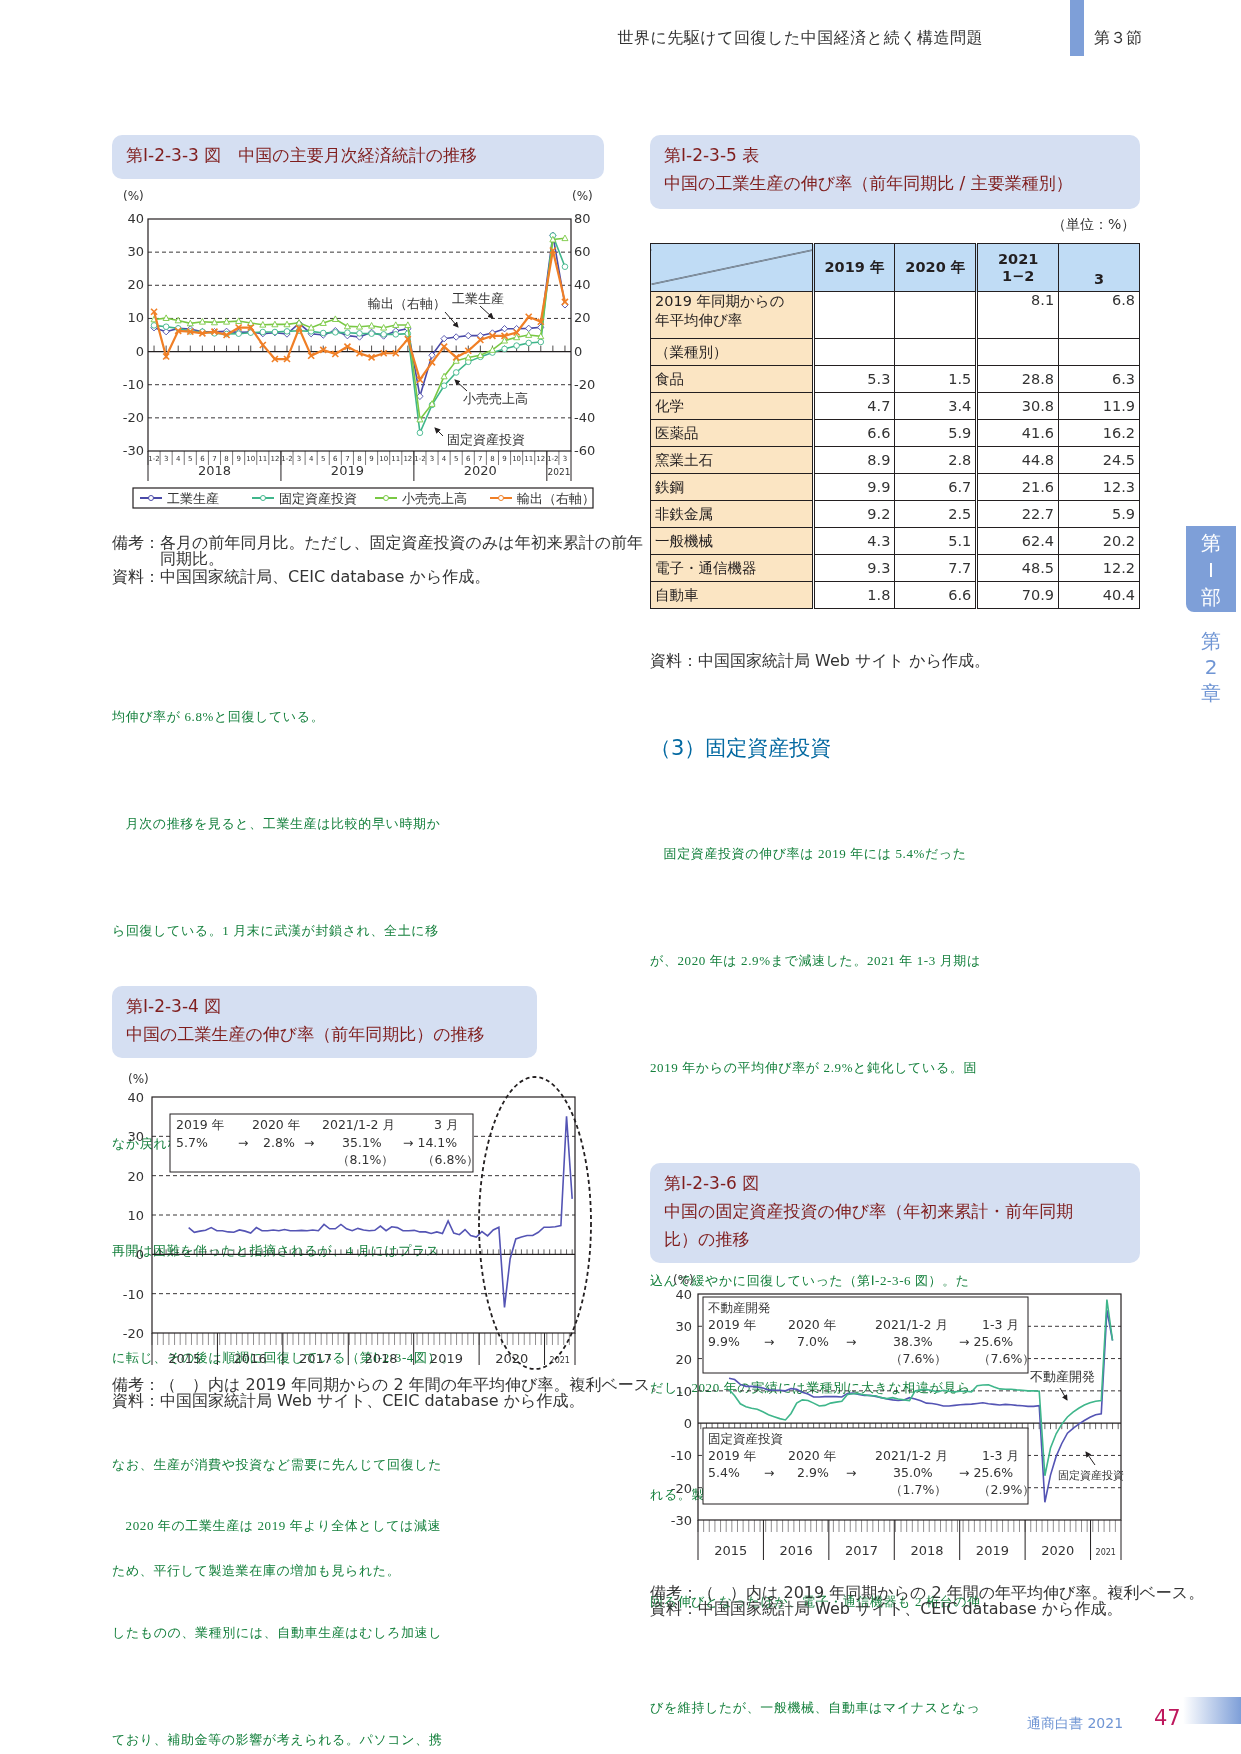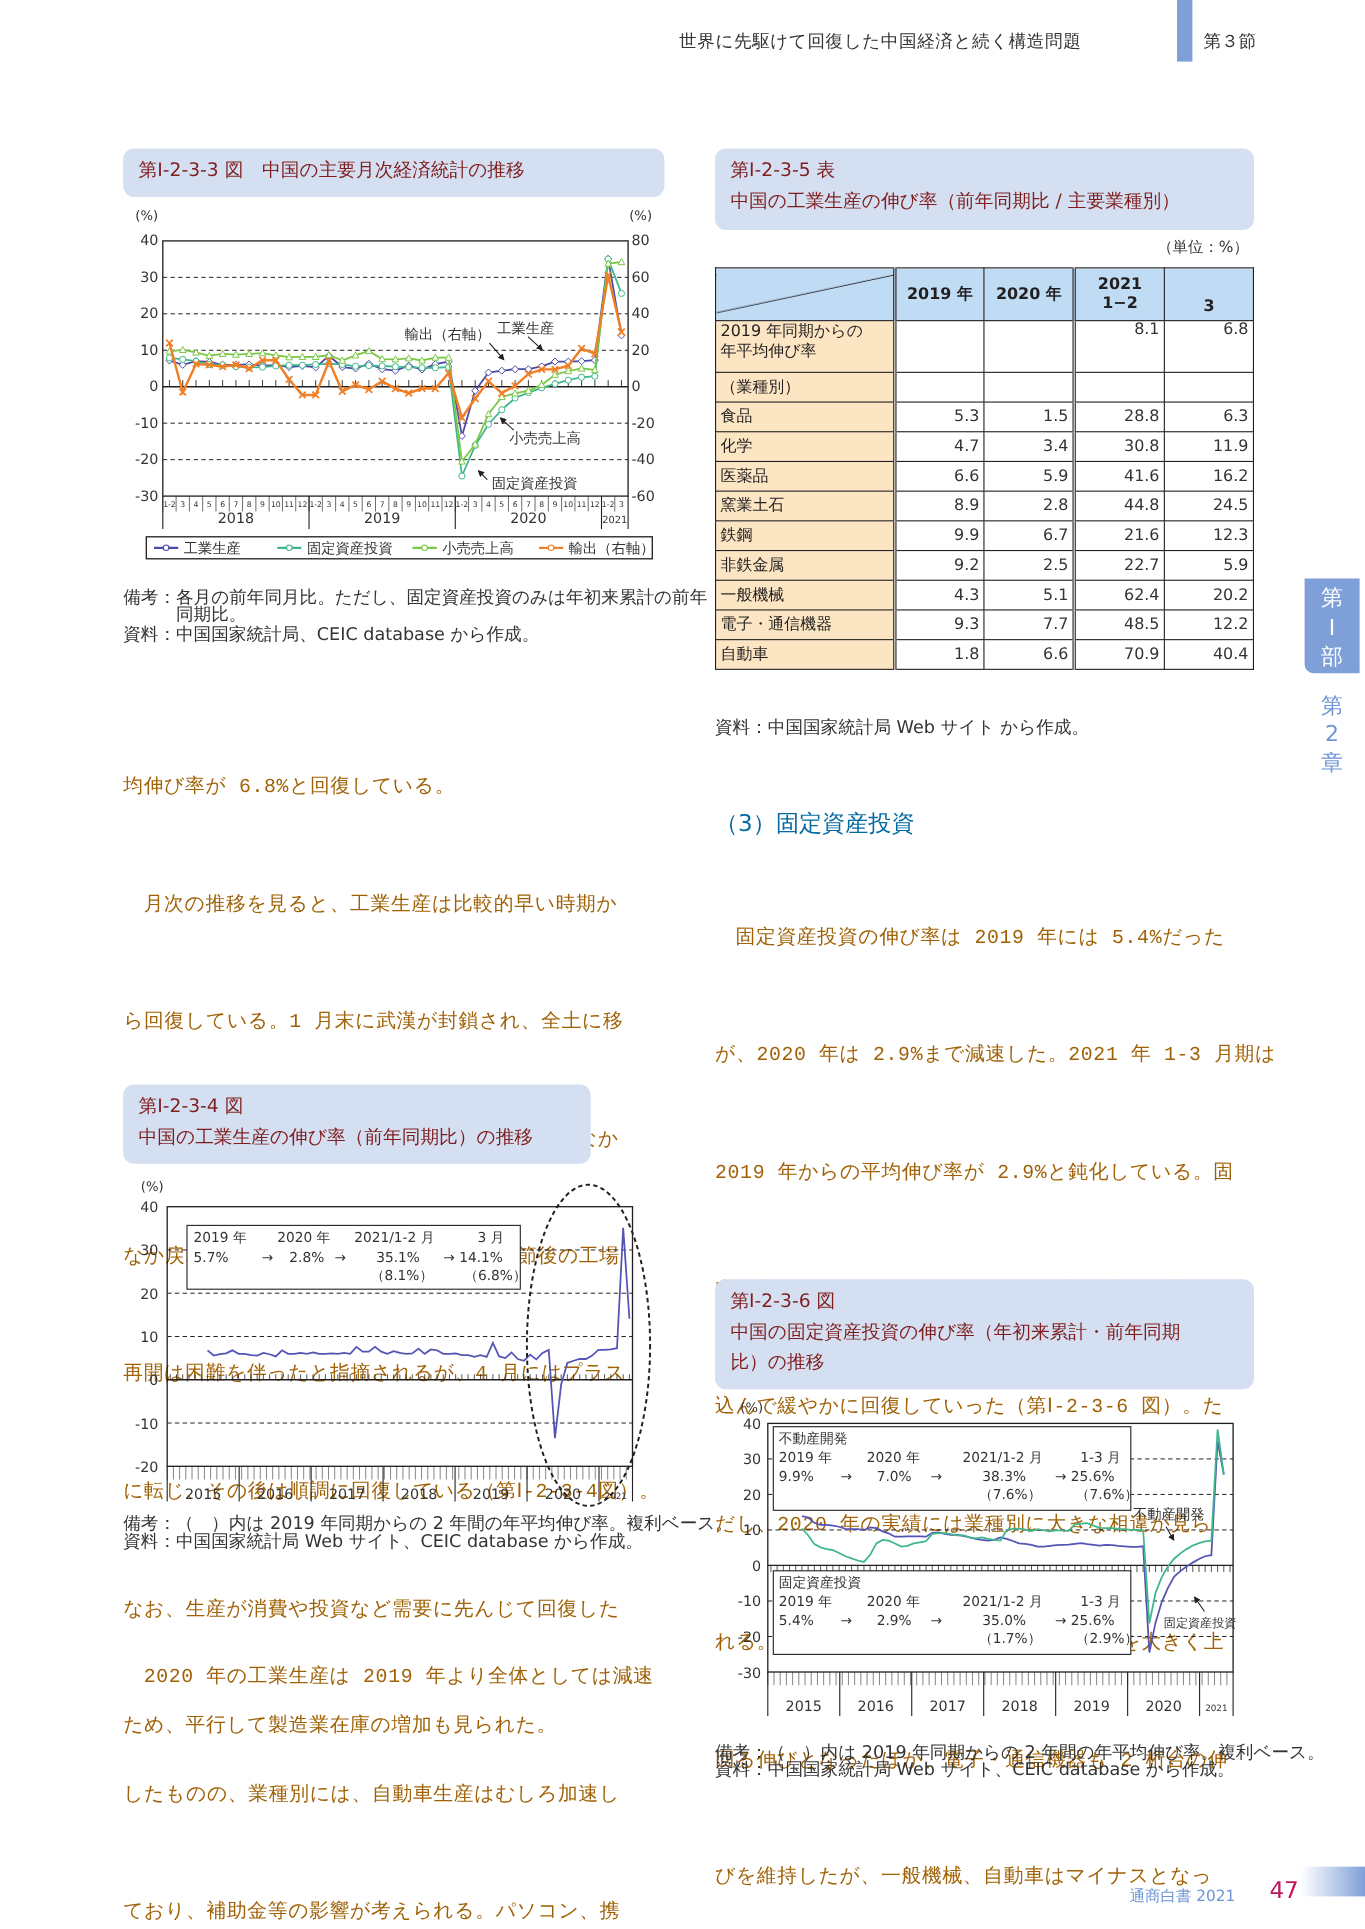--- a/index.html
+++ b/index.html
@@ -8,21 +8,21 @@
   
   .hdr-title{position:absolute;top:28px;right:258px;font-size:16px;color:#333;letter-spacing:0.5px;}
   .hdr-bar{position:absolute;top:0;left:1070px;width:14px;height:56px;background:#7e9fd8;}
   .hdr-sec{position:absolute;top:28px;left:1094px;font-size:16px;color:#333;}
   
   .side-tab{position:absolute;left:1186px;top:526px;width:50px;height:86px;background:#7e9fd8;border-radius:0 0 0 8px;color:#fff;font-size:20px;text-align:center;line-height:27px;padding-top:4px;box-sizing:border-box;}
   .side-ch{position:absolute;left:1186px;top:628px;width:50px;color:#6f95d4;font-size:20px;text-align:center;line-height:26px;}
   
   .cap{position:absolute;background:#d5dff2;border-radius:10px;color:#7f1d1d;font-size:17px;line-height:28px;padding:6px 14px;box-sizing:border-box;}
   
-  .para{position:absolute;font-family:Liberation Mono, monospace;font-size:18px;line-height:35.6px;color:#a16207;letter-spacing:0.6px;white-space:pre;}
+  .para{position:absolute;font-family:Liberation Serif, serif;font-size:13px;line-height:35.6px;color:#15803d;letter-spacing:0.6px;white-space:pre;}
   .note{position:absolute;font-size:16px;color:#333;line-height:16px;white-space:pre;}
   .section-h{position:absolute;color:#0369a1;font-size:21px;}
   
   table.t{position:absolute;border-collapse:collapse;font-size:14.5px;}
   table.t td,table.t th{border:1px solid #231f20;height:27px;padding:0 4px;box-sizing:border-box;}
   table.t th{background:#c0dcf5;font-weight:bold;font-size:14.5px;}
   table.t td.lab{background:#fbe5c3;text-align:left;}
   table.t td.num{text-align:right;color:#333;}
   table.t .dbl{border-left:3px double #231f20;}
   

